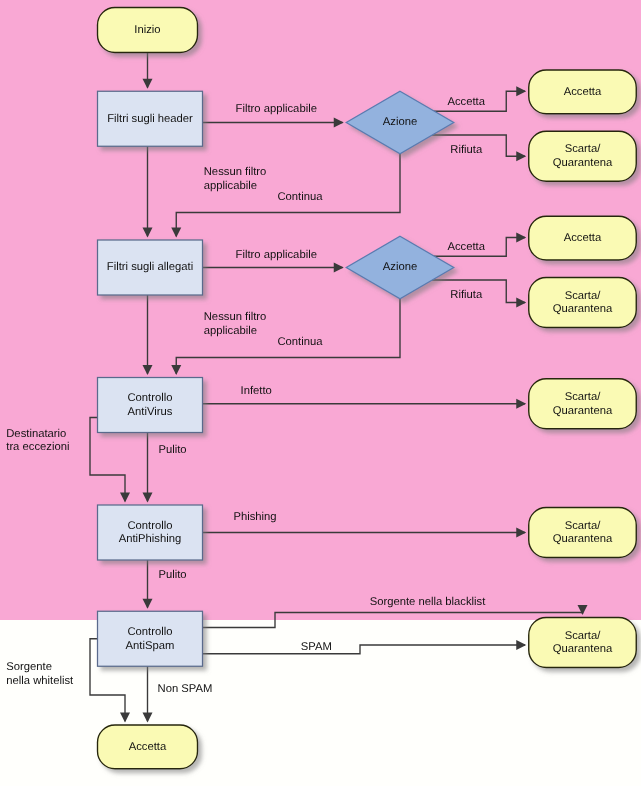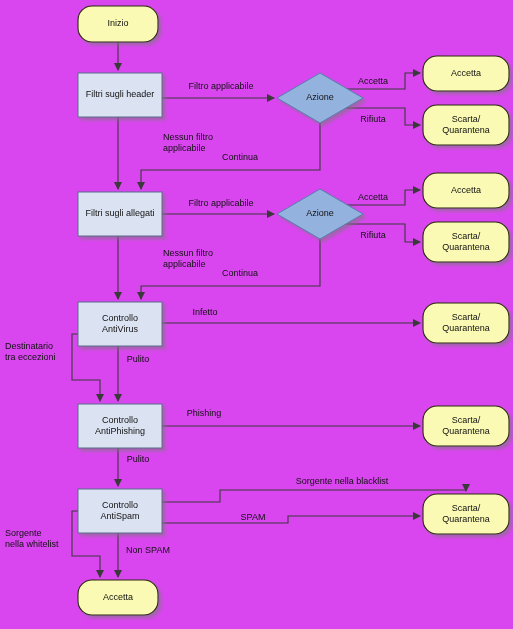--- a/index.html
+++ b/index.html
@@ -1,21 +1,21 @@
 <!DOCTYPE html>
 <html><head>
 <meta charset="utf-8">
 <title>Flowchart</title>
 <style>
   html,body{margin:0;padding:0;background:#fffffc;}
   body{
     font-family:"Liberation Sans", sans-serif;
     width:513px;height:629px;overflow:hidden;
   }
-  #diagram-root{position:relative;width:513px;height:629px;background:#d946ef;text-align:center;}
+  #diagram-root{position:relative;width:513px;height:496px;background:#f9a8d4;text-align:center;}
   svg{display:block;}
   .node-label{
     font-family:"Liberation Sans", sans-serif;
     font-size:9px;
     fill:#111111;
     text-anchor:middle;
     dominant-baseline:middle;
   }
   .edge-label{
     font-family:"Liberation Sans", sans-serif;

